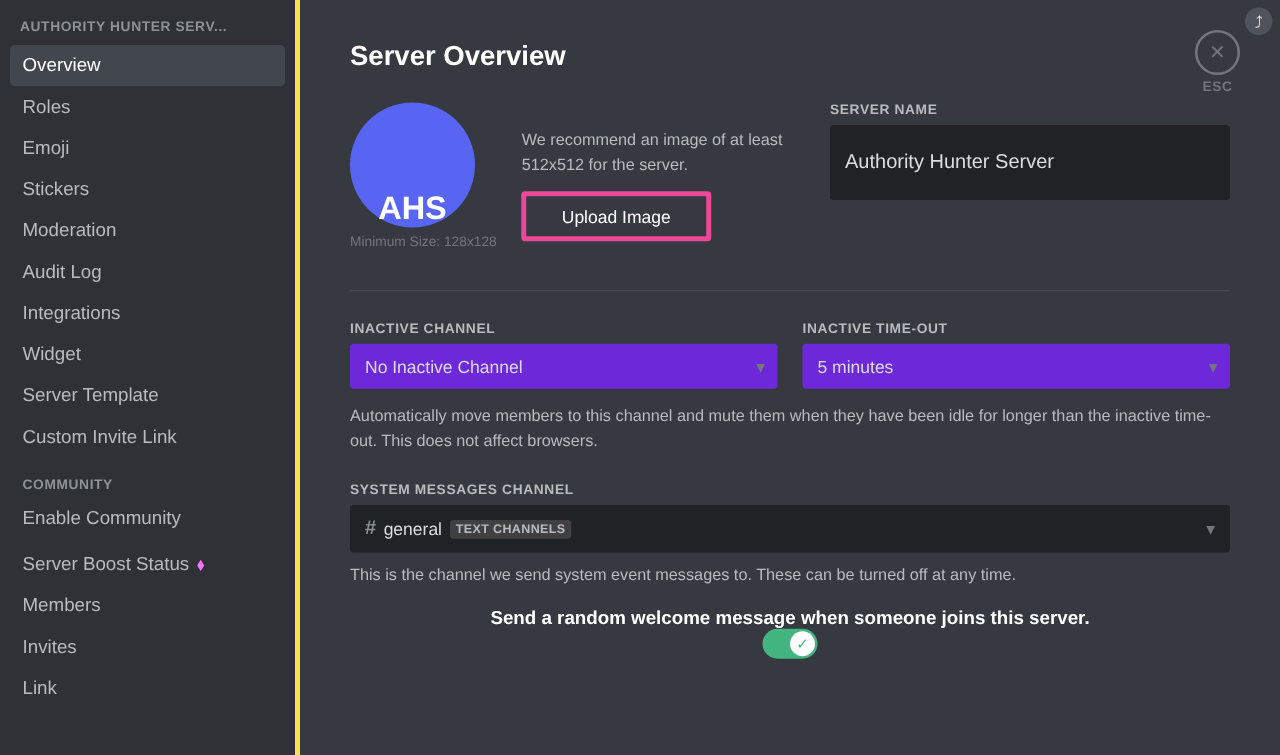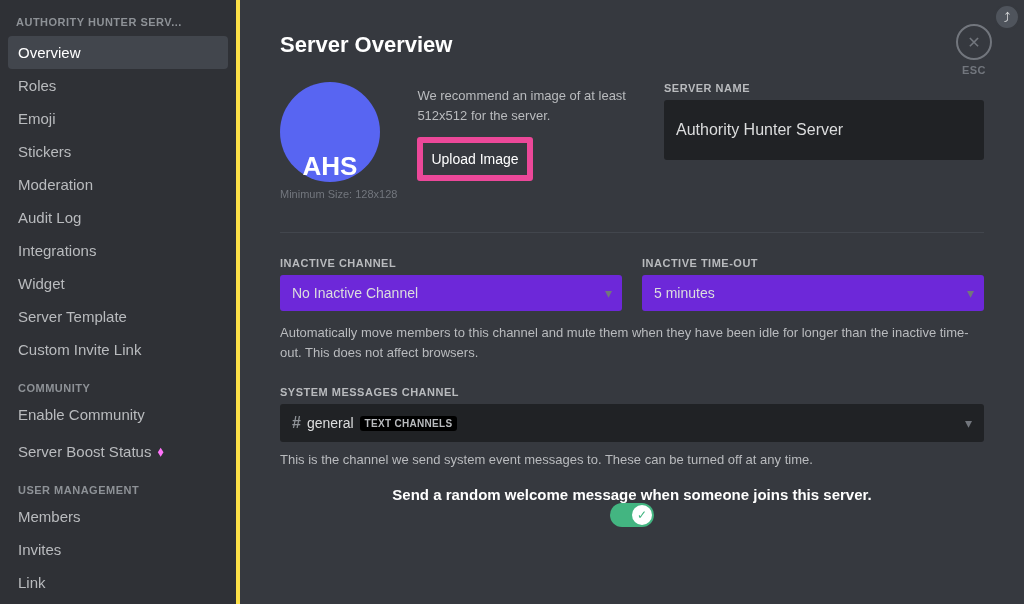--- a/index.html
+++ b/index.html
@@ -131,32 +131,33 @@
       border-radius: 50%;
       display: flex;
       align-items: center;
       justify-content: center;
       font-size: 13px;
       color: #dcddde;
       border: 2px solid #36393f;
     }
     .upload-info {
       padding-top: 4px;
+      margin-top: 16px;
     }
     .upload-info p {
       font-size: 13px;
       color: #b9bbbe;
       margin-bottom: 12px;
       line-height: 1.5;
     }
     .upload-button {
       background: transparent;
-      border: 6px solid #ec4899;
+      border: 4px solid #ec4899;
       color: #ffffff;
-      padding: 8px 8px;
+      padding: 8px 28px;
       border-radius: 3px;
       font-size: 14px;
       font-weight: 500;
       cursor: pointer;
     }
     .min-size-label {
       font-size: 11px;
       color: #72767d;
       margin-top: 6px;
     }
@@ -248,21 +249,21 @@
     .hash-icon {
       color: #8e9297;
       font-size: 16px;
       font-weight: 700;
     }
     .channel-name {
       color: #dcddde;
       font-size: 14px;
     }
     .channel-badge {
-      background: #000000;
+      background: #404040;
       color: #b9bbbe;
       font-size: 10px;
       font-weight: 700;
       padding: 2px 5px;
       border-radius: 3px;
       text-transform: uppercase;
       letter-spacing: 0.3px;
     }
 
     
@@ -348,21 +349,20 @@
   <div class="sidebar-section-label">COMMUNITY</div>
   <div class="sidebar-item">
     <span>Enable Community</span>
   </div>
 
   <div class="sidebar-item" style="margin-top:4px;">
     <span>Server Boost Status</span>
     <span class="boost-icon">⬧</span>
   </div>
 
-  <div class="sidebar-section-label">USER MANAGEMENT</div>
   <div class="sidebar-item">
     <span>Members</span>
   </div>
   <div class="sidebar-item">
     <span>Invites</span>
   </div>
   <div class="sidebar-item">
     <span>Link</span>
   </div>
 </div>

